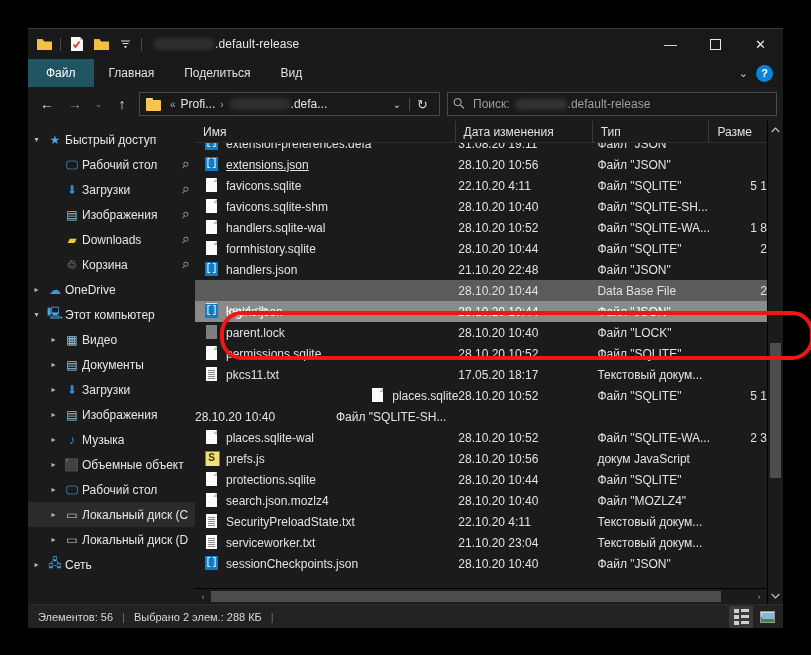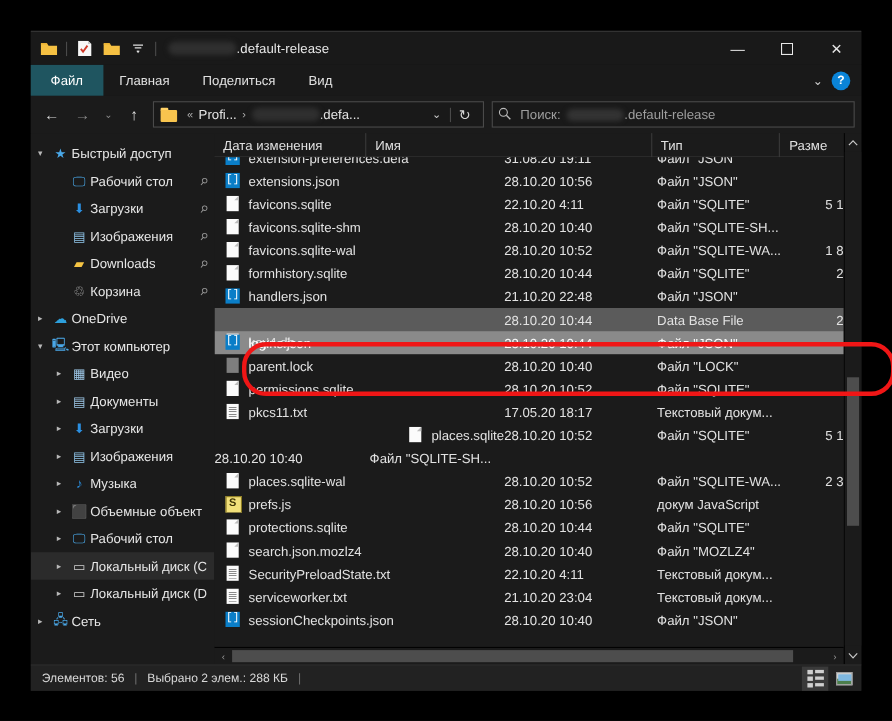--- a/index.html
+++ b/index.html
@@ -512,38 +512,38 @@
         </div>
         <div class="nav-row" style="padding-left: 0px;">
           <span class="nav-exp">▸</span>
           <span class="nav-ico" style="color: rgb(74, 168, 232);">🖧</span>
           <span class="nav-lbl">Сеть</span>
         </div>
       </div>
 
     <div class="listwrap">
       <div class="colhdr">
+        <div class="col" style="width:267px">Имя</div>
         <div class="col" style="width:141px">Дата изменения</div>
-        <div class="col" style="width:267px">Имя</div>
         <div class="col" style="width:120px">Тип</div>
         <div class="col" style="width:60px">Разме</div>
       </div>
       <div class="rows">
         <div class="rowsinner" id="rowsinner">
             <div class="row">
               <div class="c-name" style="width: 267px;">
                 <span class="fico json"></span>
                 <span>extension-preferences.defa</span>
               </div>
               <div class="c-date" style="width: 141px;">31.08.20 19:11</div>
               <div class="c-type" style="width: 120px;">Файл "JSON"</div>
               <div class="c-size" style="width: 52px;"></div>
             </div>
             <div class="row">
-              <div class="c-name" style="width: 267px;">
+              <div class="c-name" style="width: 267px; text-decoration: underline;">
                 <span class="fico json"></span>
                 <span>extensions.json</span>
               </div>
               <div class="c-date" style="width: 141px;">28.10.20 10:56</div>
               <div class="c-type" style="width: 120px;">Файл "JSON"</div>
               <div class="c-size" style="width: 52px;"></div>
             </div>
             <div class="row">
               <div class="c-name" style="width: 267px;">
                 <span class="fico page"></span>
@@ -558,21 +558,21 @@
                 <span class="fico page"></span>
                 <span>favicons.sqlite-shm</span>
               </div>
               <div class="c-date" style="width: 141px;">28.10.20 10:40</div>
               <div class="c-type" style="width: 120px;">Файл "SQLITE-SH...</div>
               <div class="c-size" style="width: 52px;"></div>
             </div>
             <div class="row">
               <div class="c-name" style="width: 267px;">
                 <span class="fico page"></span>
-                <span>favicons.sqlite-wal</span>
+                <span>handlers.sqlite-wal</span>
               </div>
               <div class="c-date" style="width: 141px;">28.10.20 10:52</div>
               <div class="c-type" style="width: 120px;">Файл "SQLITE-WA...</div>
               <div class="c-size" style="width: 52px;">1 8</div>
             </div>
             <div class="row">
               <div class="c-name" style="width: 267px;">
                 <span class="fico page"></span>
                 <span>formhistory.sqlite</span>
               </div>

